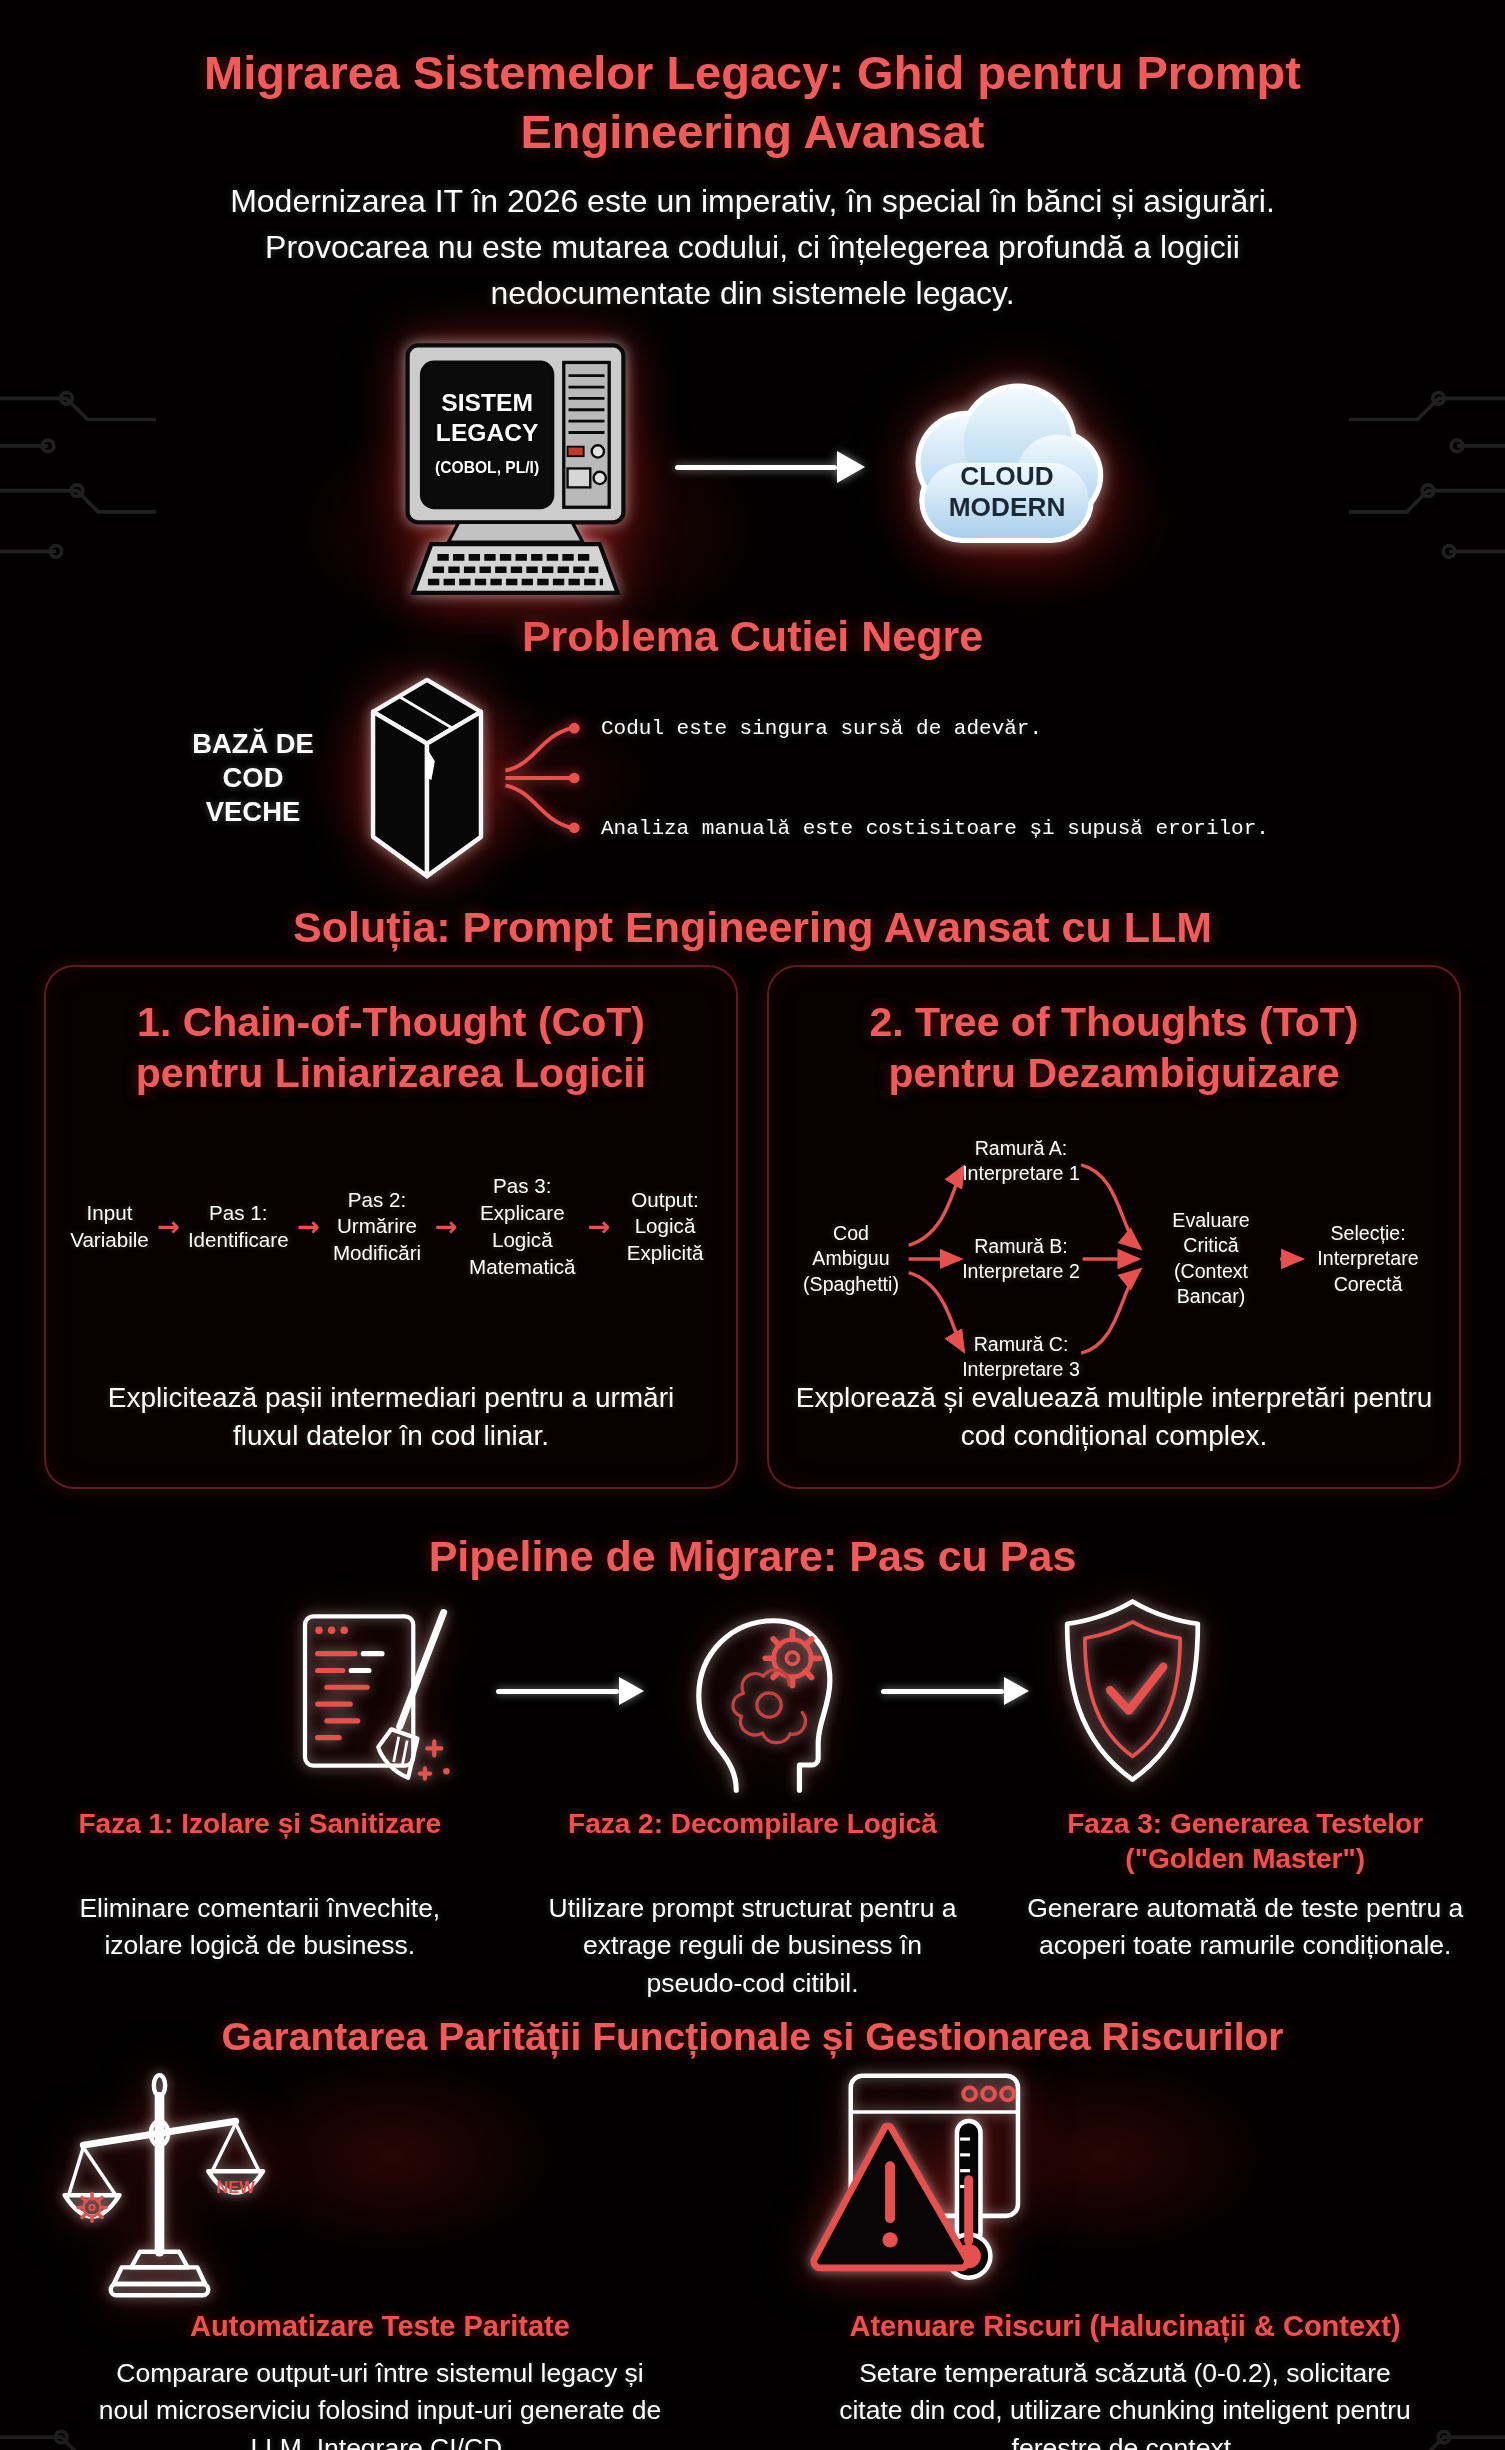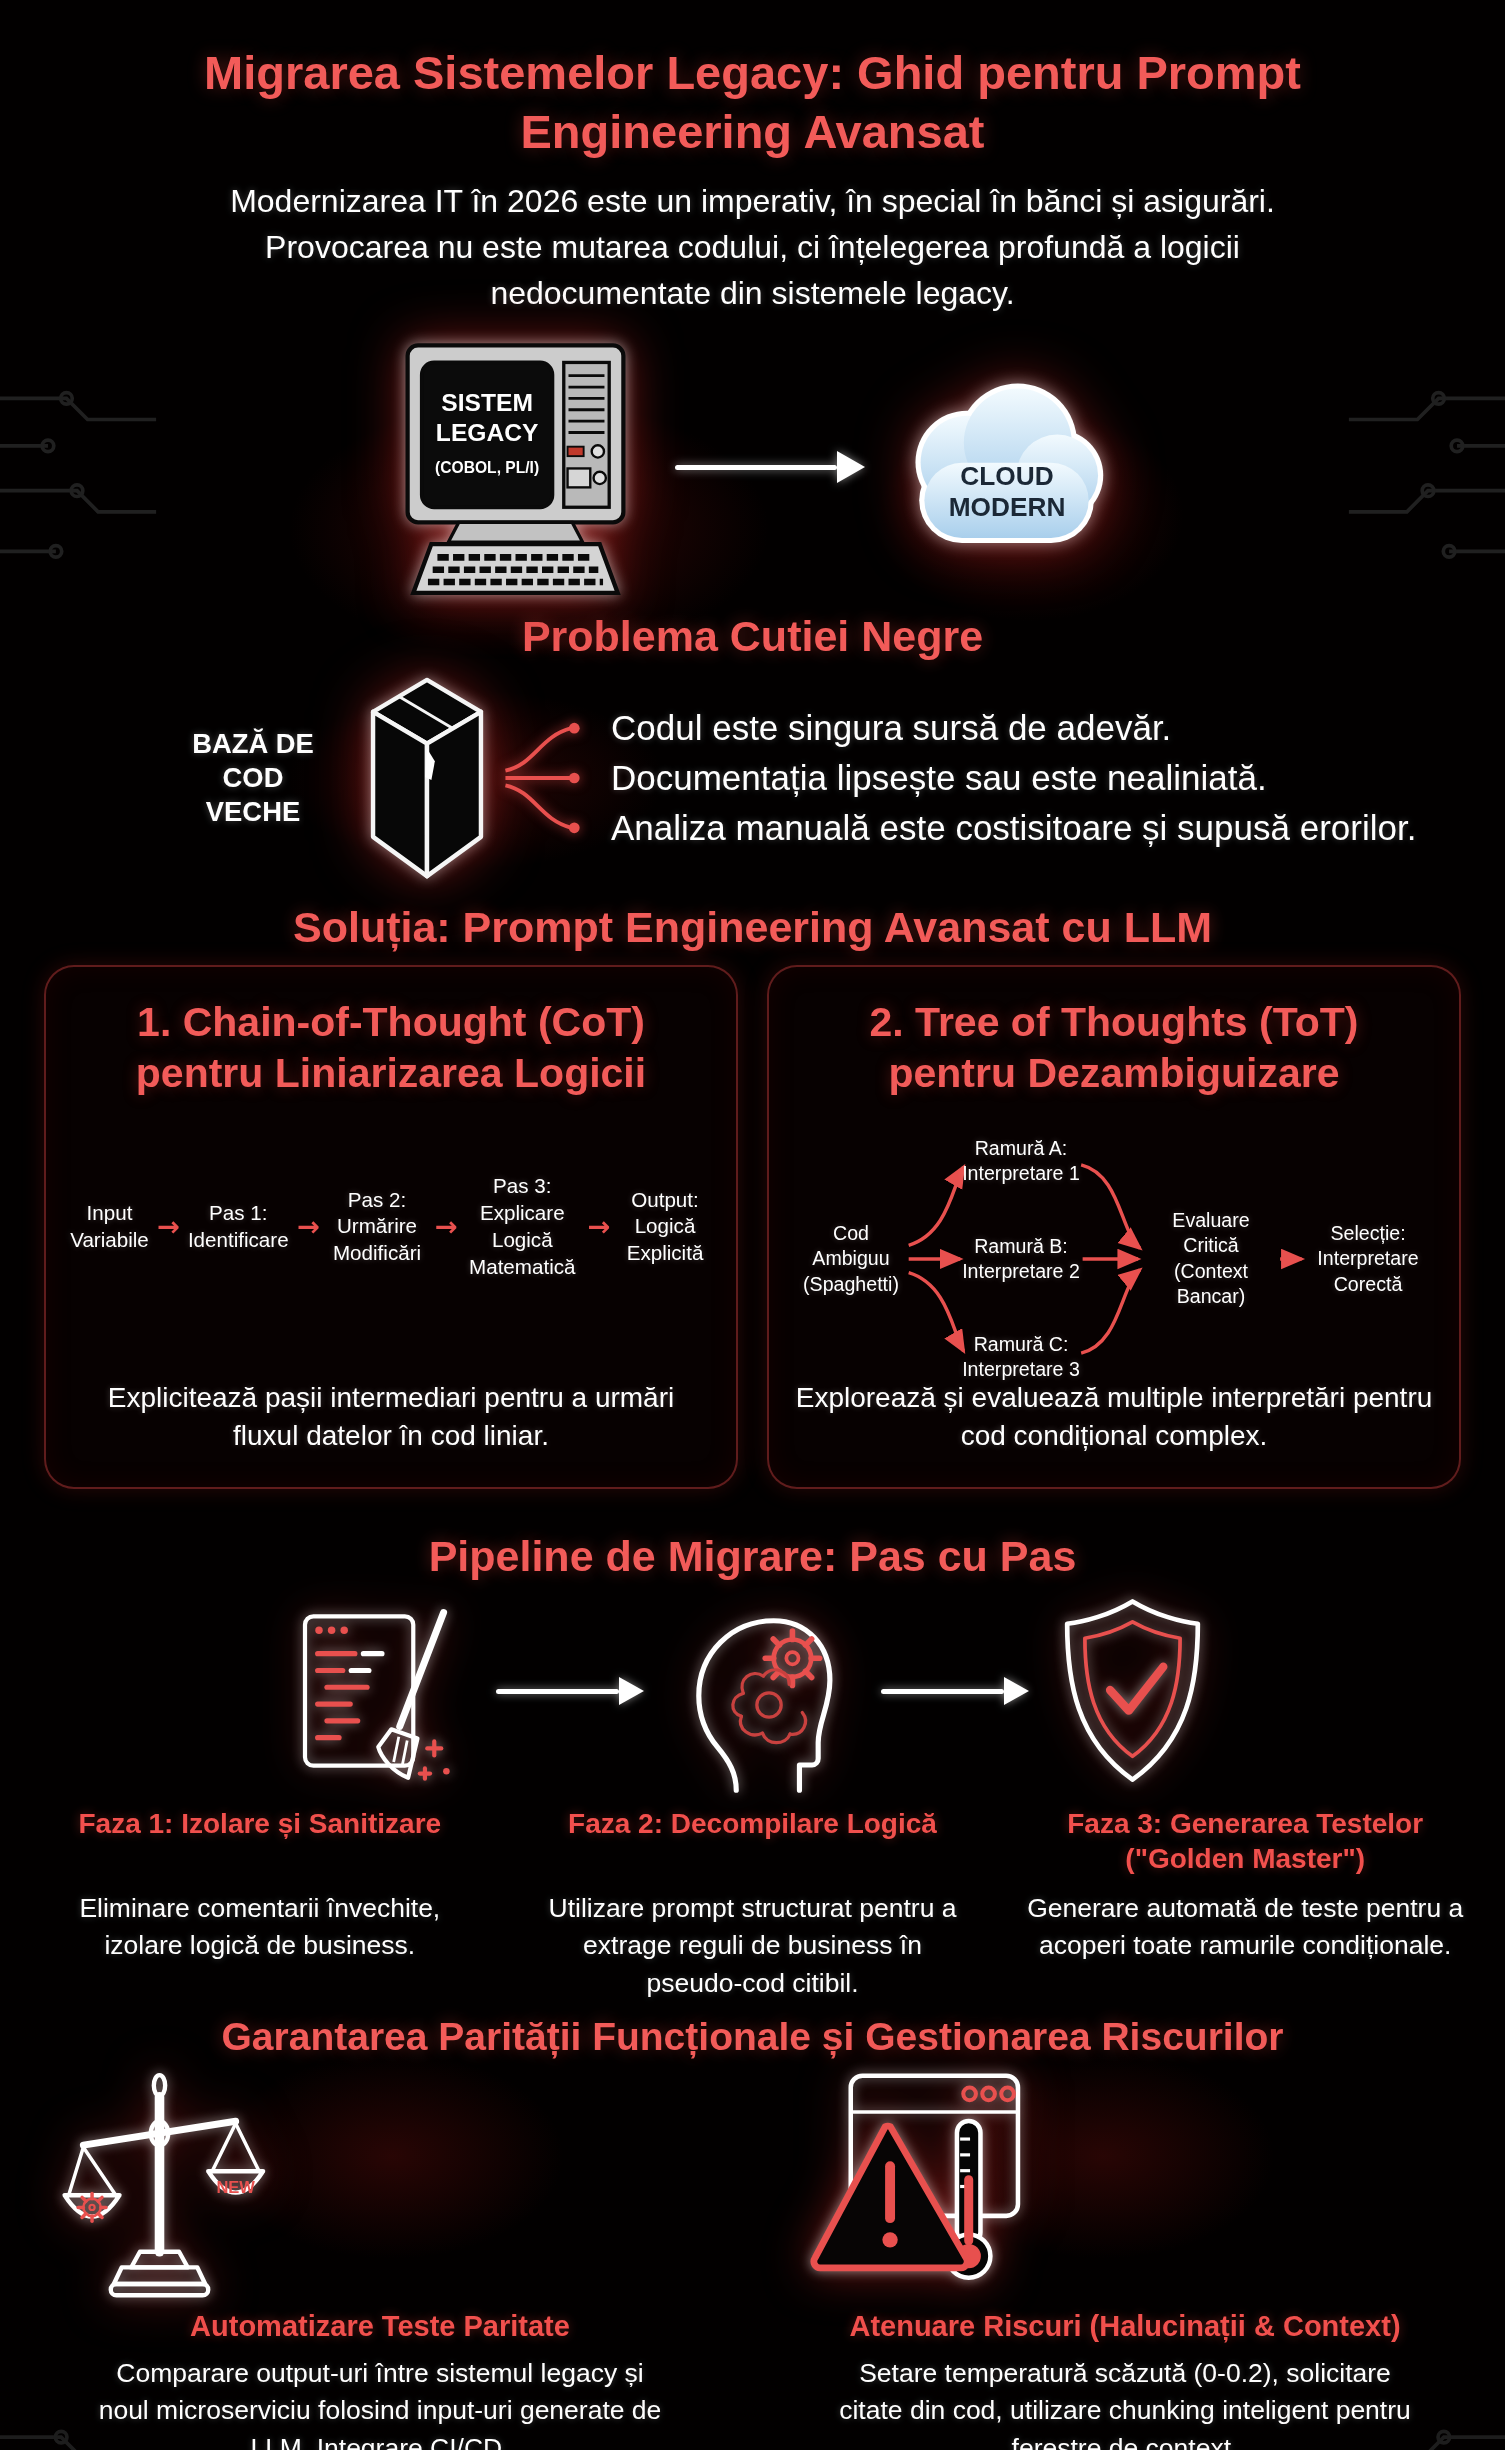--- a/index.html
+++ b/index.html
@@ -23,22 +23,22 @@
   .sec-h{font-size:43px;font-weight:bold;color:#f25b59;text-align:center;
          text-shadow:0 0 16.7px rgba(235,70,60,.4);}
   .h-problema{margin-top:17.6px;}
 
   .bb-row{margin:13.7px auto 0;display:flex;align-items:center;justify-content:center;gap:0;height:206px;}
   .bb-label{width:196px;font-size:27.4px;font-weight:bold;line-height:1.25;text-align:center;
             text-shadow:0 0 7.8px rgba(255,255,255,.3);}
   .cube-svg{filter:drop-shadow(0 0 6.9px rgba(255,255,255,.45)) drop-shadow(0 0 27px rgba(214,40,36,.55));}
   .bb-conn{filter:drop-shadow(0 0 5.9px rgba(232,80,78,.7));}
   .bb-bullets{position:relative;width:764px;height:196px;}
-  .bb-bullet{position:absolute;left:25px;transform:translateY(-50%);font-size:35px;white-space:nowrap;
-             text-shadow:0 0 6.9px rgba(255,255,255,.25);}
+  .bb-bullet{position:absolute;left:15px;transform:translateY(-50%);font-size:21px;white-space:nowrap;
+             text-shadow:0 0 6.9px rgba(255,255,255,.25);font-family:Liberation Mono, monospace;}
 
   .h-solutia{margin-top:21.6px;}
   .cards{display:flex;gap:29px;padding:0 44px;margin-top:13.7px;}
   .card{flex:1;height:524px;border:2.5px solid rgba(186,56,56,.5);border-radius:30px;
         background:rgba(22,4,5,.25);padding:24.5px 22px;box-sizing:border-box;display:flex;flex-direction:column;
         box-shadow:0 0 22px rgba(160,30,28,.25), inset 0 0 29px rgba(120,20,18,.12);}
   .card-title{font-size:41px;line-height:1.25;font-weight:bold;color:#f25b59;text-align:center;
               max-width:583px;margin:4.9px auto 0;text-shadow:0 0 14.7px rgba(235,70,60,.35);}
   .cot-flow{display:flex;align-items:center;justify-content:center;gap:3.9px;margin-top:74px;}
   .flow-node{font-size:20.6px;line-height:1.3;text-align:center;text-shadow:0 0 5.9px rgba(255,255,255,.25);}
@@ -221,21 +221,20 @@
         <path d="M5,215 C65,228 75,285 140,302"></path>
       </g>
       <g fill="#e8504e">
         <circle cx="146" cy="98" r="11"></circle>
           <circle cx="146" cy="200" r="11"></circle>
           <circle cx="146" cy="302" r="11"></circle>
       </g>
     </svg>
     <div class="bb-bullets">
       <div class="bb-bullet" style="top:48px;">Codul este singura sursă de adevăr.</div>
-      <div class="bb-bullet" style="top:98px;">Documentația lipsește sau este nealiniată.</div>
       <div class="bb-bullet" style="top:148px;">Analiza manuală este costisitoare și supusă erorilor.</div>
     </div>
   </div>
 
   <div class="sec-h h-solutia">Soluția: Prompt Engineering Avansat cu LLM</div>
   <div class="cards">
 
     <div class="card">
       <div class="card-title">1. Chain-of-Thought (CoT) pentru Liniarizarea Logicii</div>
       <div class="cot-flow">

